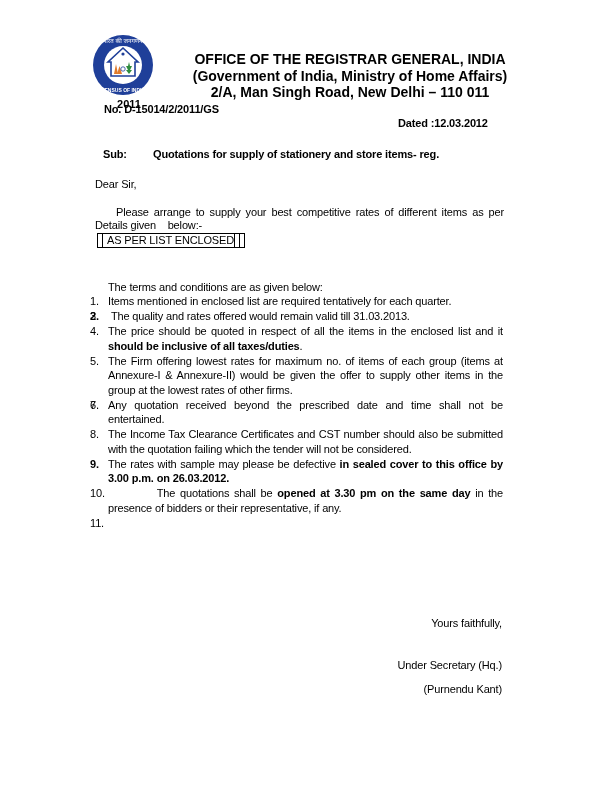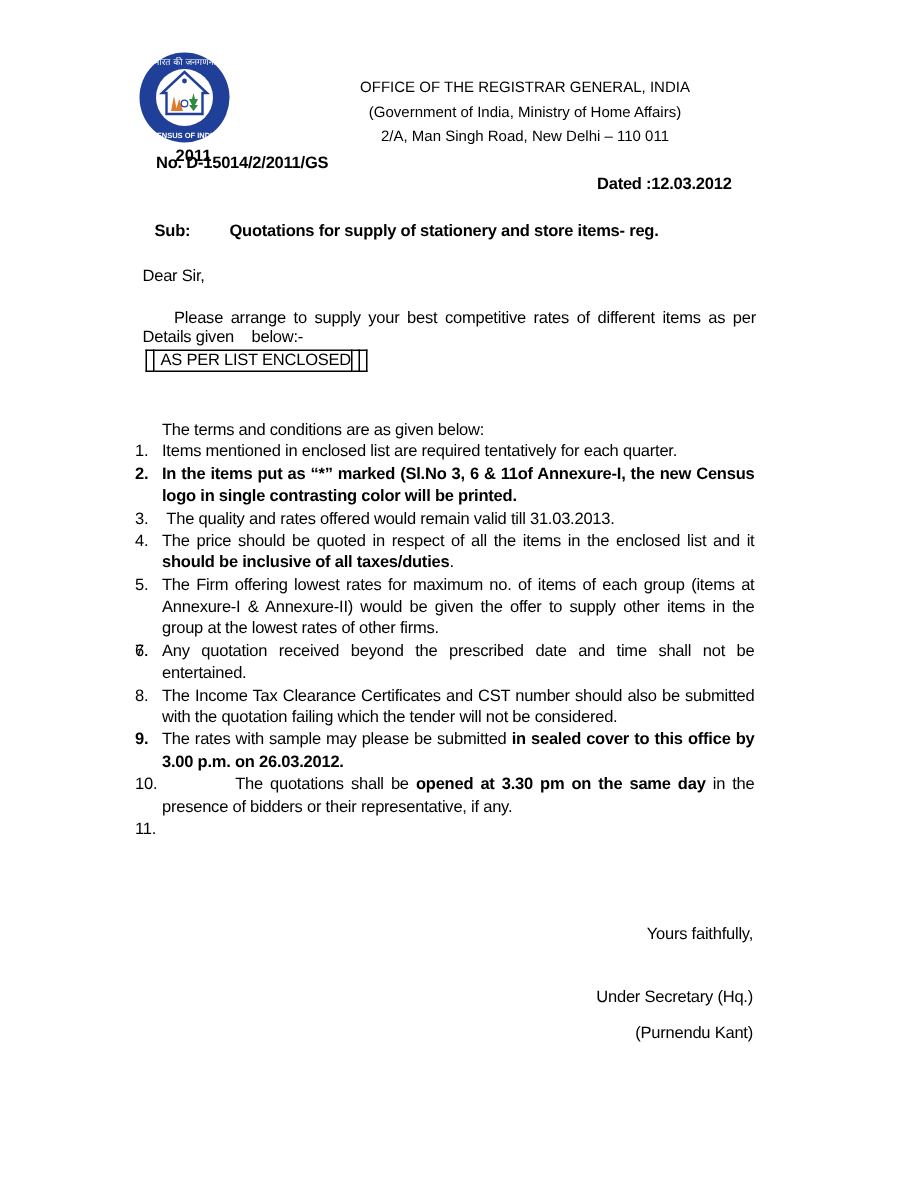--- a/index.html
+++ b/index.html
@@ -30,22 +30,22 @@
       font-size: 11px;
       text-align: center;
     }
 
     
     .header {
       left: 180px; top: 51px;
       width: 340px;
       text-align: center;
       font-family: "Liberation Sans", sans-serif;
-      font-weight: normal;
-      font-size: 10px;
+      font-weight: bold;
+      font-size: 14px;
       line-height: 16.5px;
     }
 
     .body-font {
       font-family: "Liberation Sans", sans-serif;
       font-size: 11px;
       letter-spacing: -0.15px;
     }
 
     .ref-no {
@@ -184,27 +184,27 @@
     <td></td>
     <td></td>
   </tr>
 </tbody>
   </table>
 
 <div class="abs body-font terms-intro">The terms and conditions are as given below:</div>
 
 <ol class="abs body-font terms-list" id="terms-list">
     <li><span class="num">1.</span><span style="white-space: pre-wrap;">Items mentioned in enclosed list are required tentatively for each quarter.</span></li>
-    <li><span class="num b">2.</span><span class="b" style="white-space: pre-wrap;">In the items put as “*” marked (Sl.No 3, 6 &amp; 11of Annexure-I, the new Census logo in single contrasting color will be printed.</span></li>
+    <li><span class="num b">2.</span></li>
     <li><span class="num">3.</span><span style="white-space: pre-wrap;"> The quality and rates offered would remain valid till 31.03.2013.</span></li>
     <li><span class="num">4.</span><span style="white-space: pre-wrap;">The price should be quoted in respect of all the items in the enclosed list and it </span><span class="b" style="white-space: pre-wrap;">should be inclusive of all taxes/duties</span><span style="white-space: pre-wrap;">.</span></li>
     <li><span class="num">5.</span><span style="white-space: pre-wrap;">The Firm offering lowest rates for maximum no. of items of each group (items at Annexure-I &amp; Annexure-II) would be given the offer to supply other items in the group at the lowest rates of other firms.</span></li>
     <li><span class="num">6.</span></li>
     <li><span class="num">7.</span><span style="white-space: pre-wrap;">Any quotation received beyond the prescribed date and time shall not be entertained.</span></li>
     <li><span class="num">8.</span><span style="white-space: pre-wrap;">The Income Tax Clearance Certificates and CST number should also be submitted with the quotation failing which the tender will not be considered.</span></li>
-    <li><span class="num b">9.</span><span style="white-space: pre-wrap;">The rates with sample may please be submitted </span><span class="b" style="white-space: pre-wrap;">in sealed cover to this office by 3.00 p.m. on 26.03.2012.</span></li>
+    <li><span class="num b">9.</span><span style="white-space: pre-wrap;">The rates with sample may please be defective </span><span class="b" style="white-space: pre-wrap;">in sealed cover to this office by 3.00 p.m. on 26.03.2012.</span></li>
     <li><span class="num">10.</span><span style="white-space: pre-wrap; margin-left: 44px;"> The quotations shall be </span><span class="b" style="white-space: pre-wrap;">opened at 3.30 pm on the same day</span><span style="white-space: pre-wrap;"> in the presence of bidders or their representative, if any.</span></li>
     <li><span class="num">11.</span></li>
   </ol>
 
 <div class="abs body-font closing yours">Yours faithfully,</div>
 <div class="abs body-font closing signatory">(Purnendu Kant)</div>
 <div class="abs body-font closing designation">Under Secretary (Hq.)</div>
 
 </body></html>

